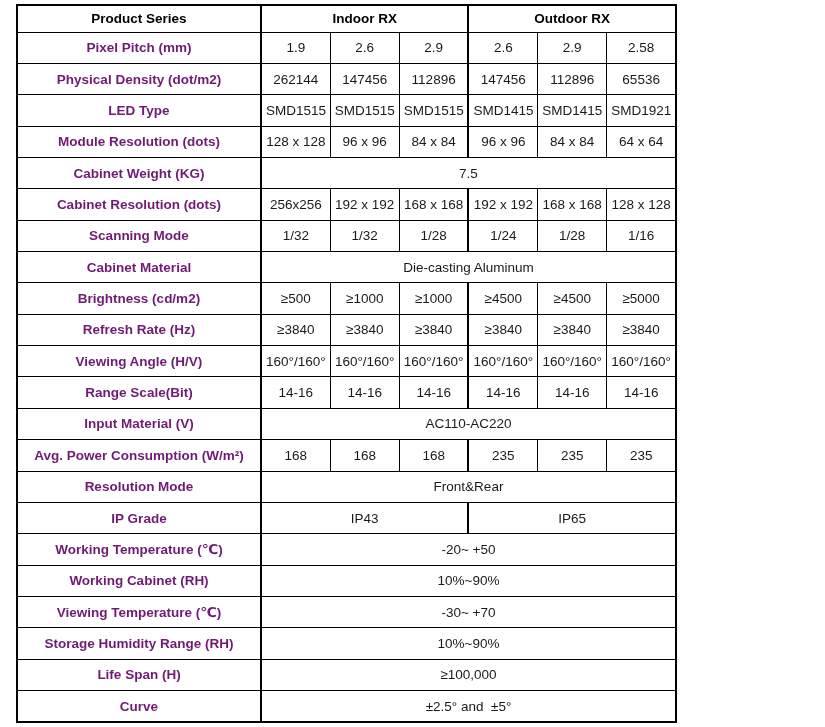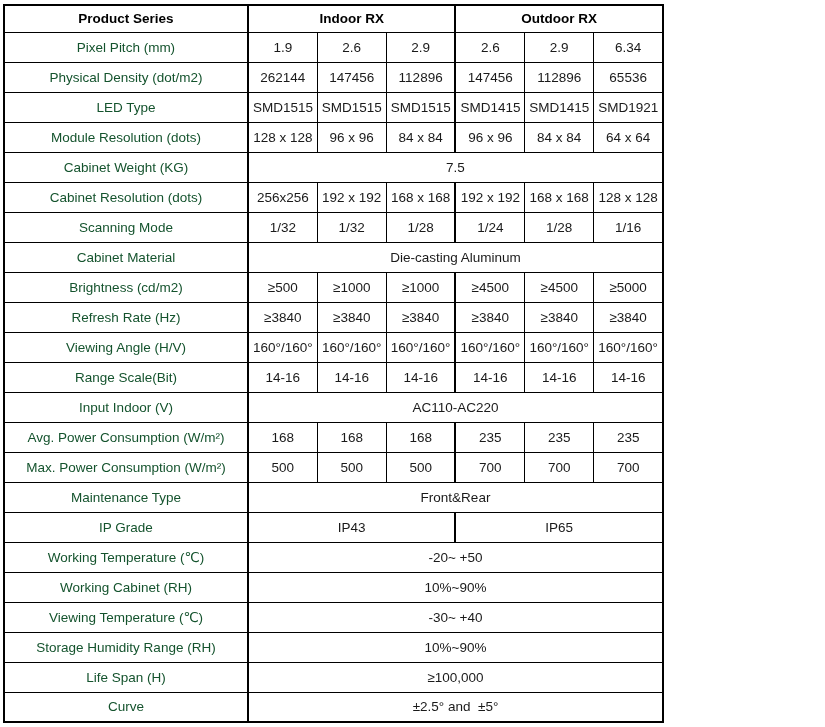--- a/index.html
+++ b/index.html
@@ -12,37 +12,37 @@
     width: 825px;
     height: 727px;
     font-family: "Liberation Sans", "DejaVu Sans", sans-serif;
     color: #1a1a1a;
   }
   table.spec {
     border-collapse: collapse;
     table-layout: fixed;
     width: 661px;
     height: 719px;
-    margin: 4px 3px;
+    margin: 4px 16px;
     border: 2px solid #000;
     padding-left: 16px;
   }
   table.spec td {
     border: 1px solid #000;
     text-align: center;
     vertical-align: middle;
     font-size: 13.5px;
     padding: 2px 4px;
     white-space: pre-wrap;
     overflow: hidden;
     height: 27px;
   }
   table.spec td.label-cell {
-    font-weight: normal;
-    color: #14532d;
+    font-weight: bold;
+    color: #701a75;
     border-right: 2px solid #000;
   }
   table.spec td.divider-left {
     border-left: 2px solid #000;
     text-align: center;
   }
   table.spec tr.header-row td {
     font-weight: bold;
     color: #000;
   }
@@ -64,21 +64,21 @@
     </tr>
   </thead>
   <tbody>
       <tr>
         <td class="label-cell">Pixel Pitch (mm)</td>
         <td>1.9</td>
         <td>2.6</td>
         <td>2.9</td>
         <td class="divider-left">2.6</td>
         <td>2.9</td>
-        <td>6.34</td>
+        <td>2.58</td>
       </tr>
       <tr>
         <td class="label-cell">Physical Density (dot/m2)</td>
         <td>262144</td>
         <td>147456</td>
         <td>112896</td>
         <td class="divider-left">147456</td>
         <td>112896</td>
         <td>65536</td>
       </tr>
@@ -156,61 +156,52 @@
       <tr>
         <td class="label-cell">Range Scale(Bit)</td>
         <td>14-16</td>
         <td>14-16</td>
         <td>14-16</td>
         <td class="divider-left">14-16</td>
         <td>14-16</td>
         <td>14-16</td>
       </tr>
       <tr>
-        <td class="label-cell">Input Indoor (V)</td>
+        <td class="label-cell">Input Material (V)</td>
         <td colspan="6">AC110-AC220</td>
       </tr>
       <tr>
         <td class="label-cell">Avg. Power Consumption (W/m²)</td>
         <td>168</td>
         <td>168</td>
         <td>168</td>
         <td class="divider-left">235</td>
         <td>235</td>
         <td>235</td>
       </tr>
       <tr>
-        <td class="label-cell">Max. Power Consumption (W/m²)</td>
-        <td>500</td>
-        <td>500</td>
-        <td>500</td>
-        <td class="divider-left">700</td>
-        <td>700</td>
-        <td>700</td>
-      </tr>
-      <tr>
-        <td class="label-cell">Maintenance Type</td>
+        <td class="label-cell">Resolution Mode</td>
         <td colspan="6">Front&amp;Rear</td>
       </tr>
       <tr>
         <td class="label-cell">IP Grade</td>
         <td colspan="3">IP43</td>
         <td colspan="3" class="divider-left">IP65</td>
       </tr>
       <tr>
         <td class="label-cell">Working Temperature (℃)</td>
         <td colspan="6">-20~ +50</td>
       </tr>
       <tr>
         <td class="label-cell">Working Cabinet (RH)</td>
         <td colspan="6">10%~90%</td>
       </tr>
       <tr>
         <td class="label-cell">Viewing Temperature (℃)</td>
-        <td colspan="6">-30~ +40</td>
+        <td colspan="6">-30~ +70</td>
       </tr>
       <tr>
         <td class="label-cell">Storage Humidity Range (RH)</td>
         <td colspan="6">10%~90%</td>
       </tr>
       <tr>
         <td class="label-cell">Life Span (H)</td>
         <td colspan="6">≥100,000</td>
       </tr>
       <tr>

